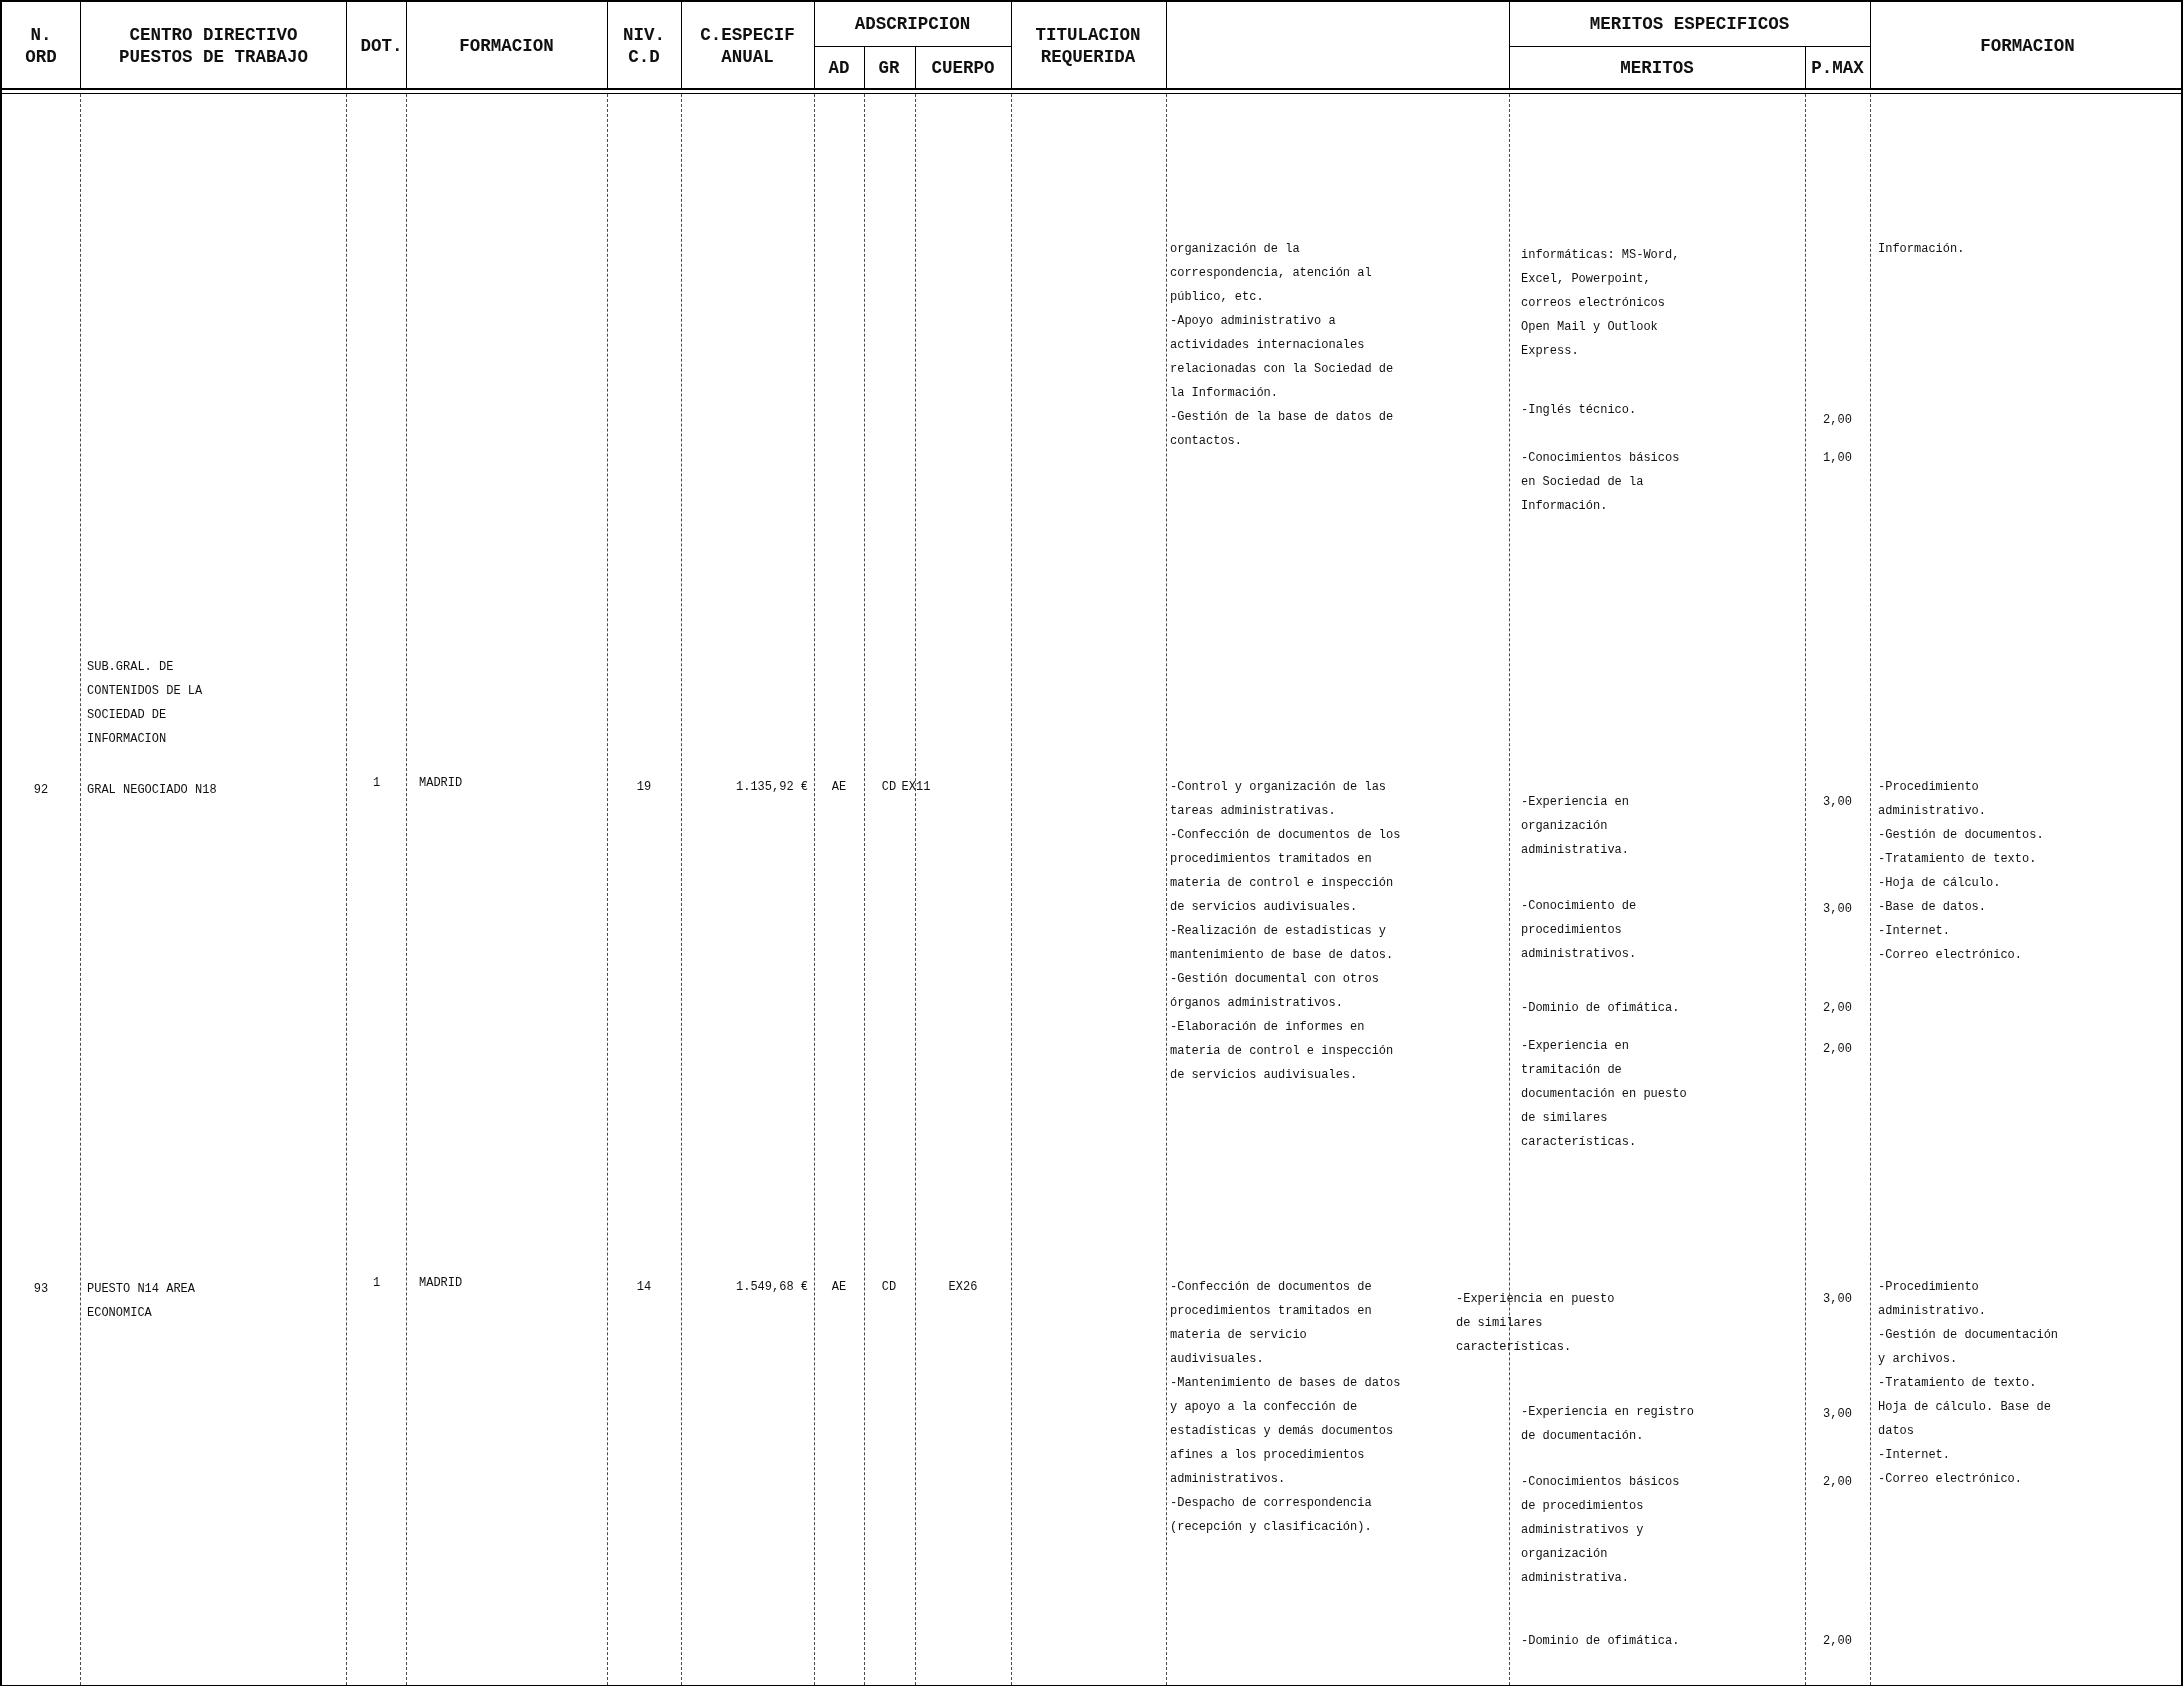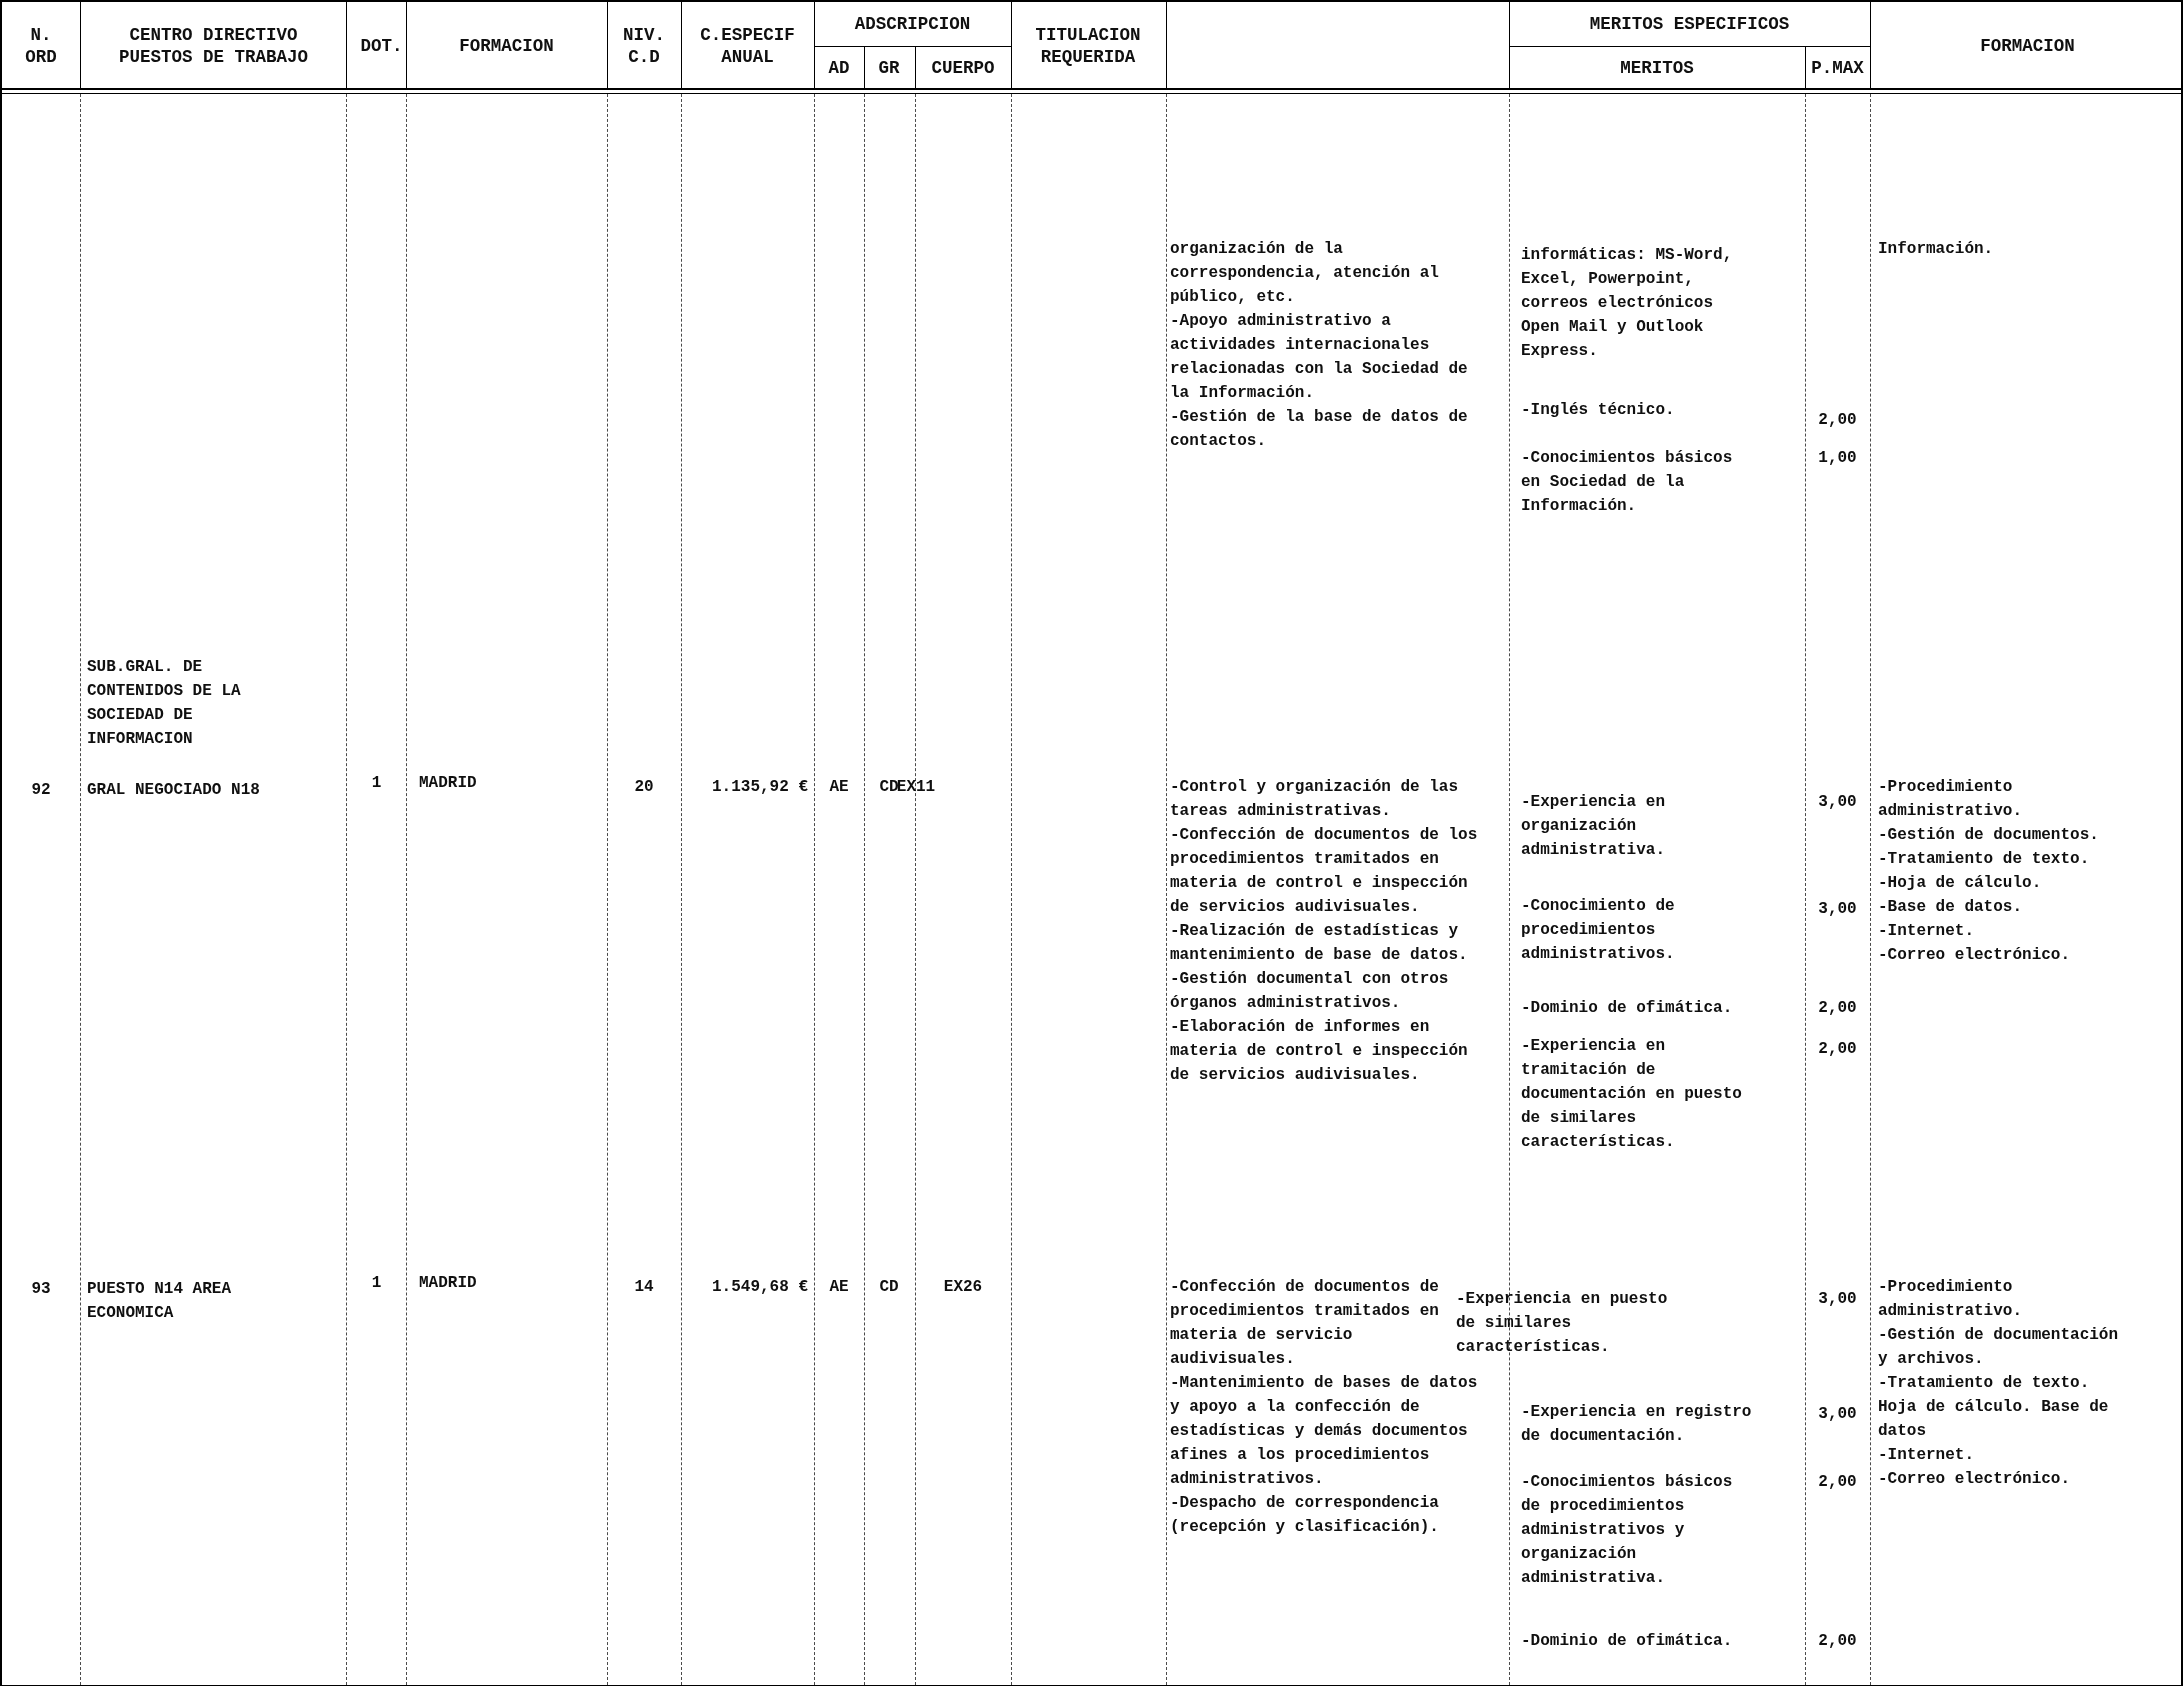--- a/index.html
+++ b/index.html
@@ -25,23 +25,22 @@
   .hv{position:absolute;top:0;height:88px;width:0;border-left:1.5px solid #000;}
   .hv-half{position:absolute;top:44px;height:44px;width:0;border-left:1.5px solid #000;}
   .hseg{position:absolute;height:0;border-top:1.5px solid #000;}
   .hbottom{position:absolute;left:0;top:86px;width:2183px;height:0;border-top:2.2px solid #000;}
   .hbottom2{position:absolute;left:0;top:91px;width:2183px;height:0;border-top:0.7px solid #000;}
   
   .v{position:absolute;top:92px;bottom:0;width:0;border-left:1.5px dashed #4a4a4a;}
   
   .t{
     position:absolute;
-    font-size:16px;line-height:24px;
+    font-size:12px;line-height:24px;
     white-space:pre-line;
-    font-weight:bold;
   }
   .c{text-align:center;}
   .r{text-align:right;}
 </style>
 </head>
 <body>
 
 <div class="page">
 
   <div class="hcell" style="left:0;width:78px">N.
@@ -126,21 +125,21 @@
 
   <div class="t" style="left:85px;top:653px;width:252px">SUB.GRAL. DE
 CONTENIDOS DE LA
 SOCIEDAD DE
 INFORMACION</div>
 
   <div class="t c" style="left:0;top:776px;width:78px">92</div>
   <div class="t" style="left:85px;top:776px;width:252px">GRAL NEGOCIADO N18</div>
   <div class="t c" style="left:344px;top:769px;width:61px">1</div>
   <div class="t" style="left:417px;top:769px;width:183px">MADRID</div>
-  <div class="t c" style="left:605px;top:773px;width:74px">20</div>
+  <div class="t c" style="left:605px;top:773px;width:74px">19</div>
   <div class="t r" style="left:679px;top:773px;width:127px">1.135,92 €</div>
   <div class="t c" style="left:812px;top:773px;width:50px">AE</div>
   <div class="t c" style="left:862px;top:773px;width:50px">CD</div>
   <div class="t c" style="left:866px;top:773px;width:96px">EX11</div>
   <div class="t" style="left:1168px;top:773px;width:336px">-Control y organización de las
 tareas administrativas.
 -Confección de documentos de los
 procedimientos tramitados en
 materia de control e inspección
 de servicios audivisuales.

